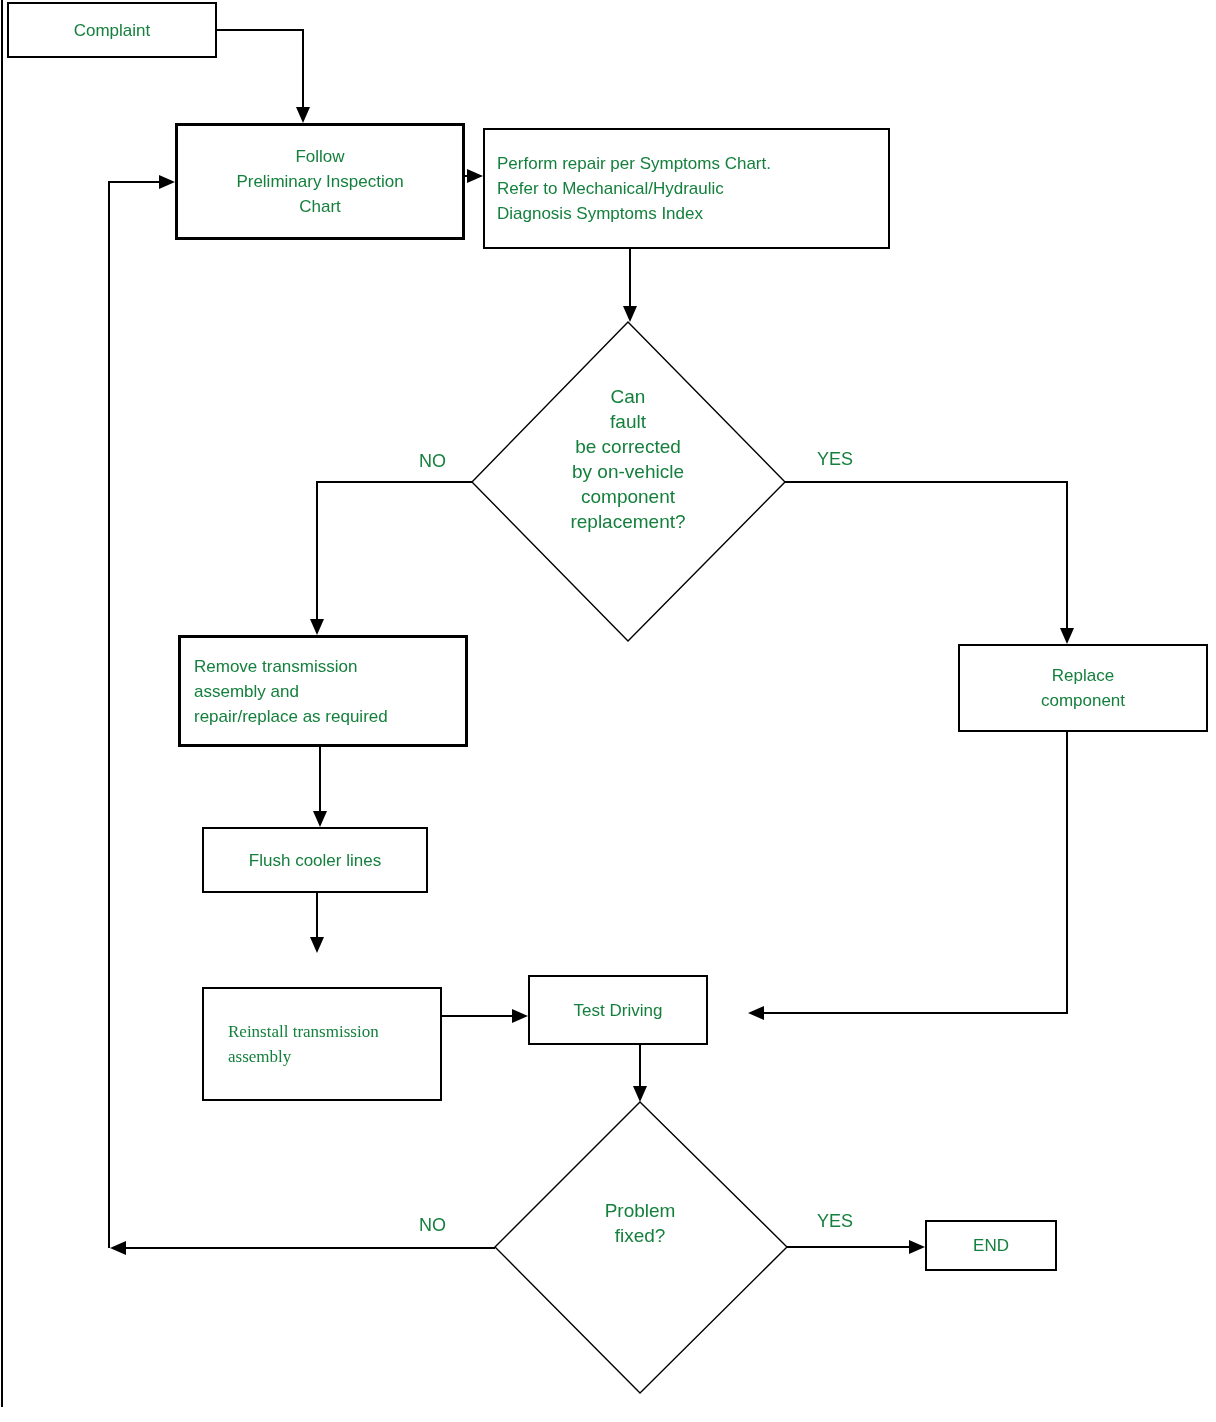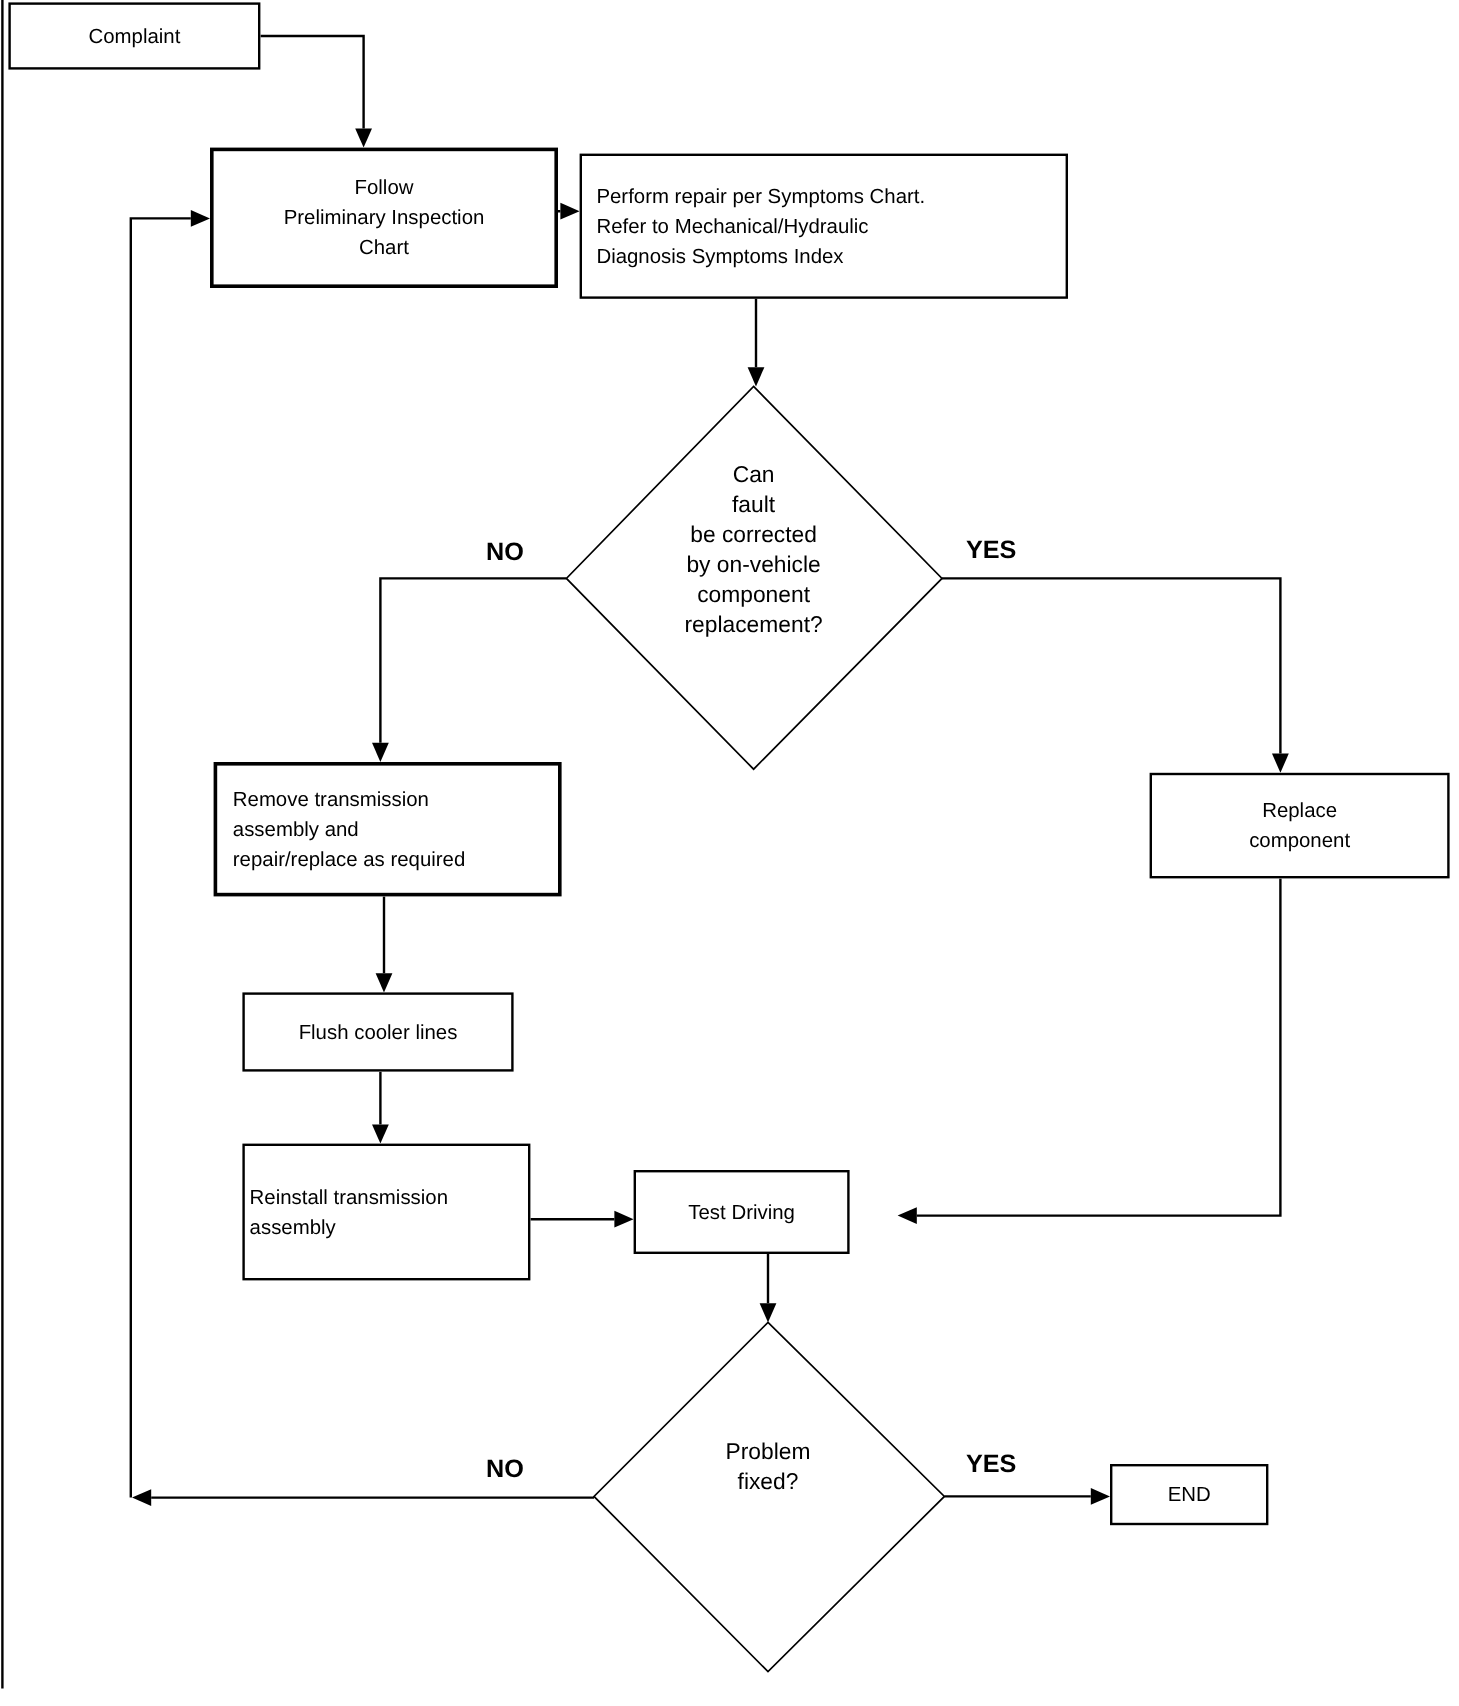--- a/index.html
+++ b/index.html
@@ -6,21 +6,21 @@
     margin: 0;
     padding: 0;
     background: #ffffff;
   }
   #stage {
     position: relative;
     width: 1216px;
     height: 1422px;
     background: #ffffff;
     font-family: "Liberation Sans", sans-serif;
-    color: #000000;
+    color: #15803d;
     overflow: hidden;
   }
   #connector-layer {
     position: absolute;
     left: 0;
     top: 0;
     width: 1216px;
     height: 1422px;
   }
   .node {
@@ -42,24 +42,23 @@
   }
   .diamond-text {
     position: absolute;
     font-size: 19px;
     line-height: 25px;
     white-space: pre-line;
     text-align: center;
   }
   .branch-label {
     position: absolute;
-    font-size: 21px;
+    font-size: 18px;
     line-height: 20px;
-    text-align: left;
-    font-weight: bold;
+    text-align: center;
   }
 </style>
 </head>
 <body>
 
 <div id="stage">
 
   <svg id="connector-layer" viewBox="0 0 1216 1422" xmlns="http://www.w3.org/2000/svg">
 
     <g>
@@ -145,21 +144,21 @@
   <div class="node align-left" style="left:483px; top:128px; width:407px; height:121px; padding-left:12px;">Perform repair per Symptoms Chart.
 Refer to Mechanical/Hydraulic
 Diagnosis Symptoms Index</div>
 
   <div class="node align-left" style="left:178px; top:635px; width:290px; height:112px; padding-left:13px; border-width:3px;">Remove transmission
 assembly and
 repair/replace as required</div>
 
   <div class="node" style="left:202px; top:827px; width:226px; height:66px;">Flush cooler lines</div>
 
-  <div class="node align-left" style="left:202px; top:953px; width:240px; height:114px; padding-left:4px;">Reinstall transmission
+  <div class="node align-left" style="left:202px; top:987px; width:240px; height:114px; padding-left:24px;font-family:Liberation Serif, serif;">Reinstall transmission
 assembly</div>
 
   <div class="node" style="left:528px; top:975px; width:180px; height:70px;">Test Driving</div>
 
   <div class="node" style="left:958px; top:644px; width:250px; height:88px;">Replace
 component</div>
 
   <div class="node" style="left:925px; top:1220px; width:132px; height:51px;">END</div>
 
   <div class="diamond-text" style="left:503px; top:384px; width:250px;">Can

